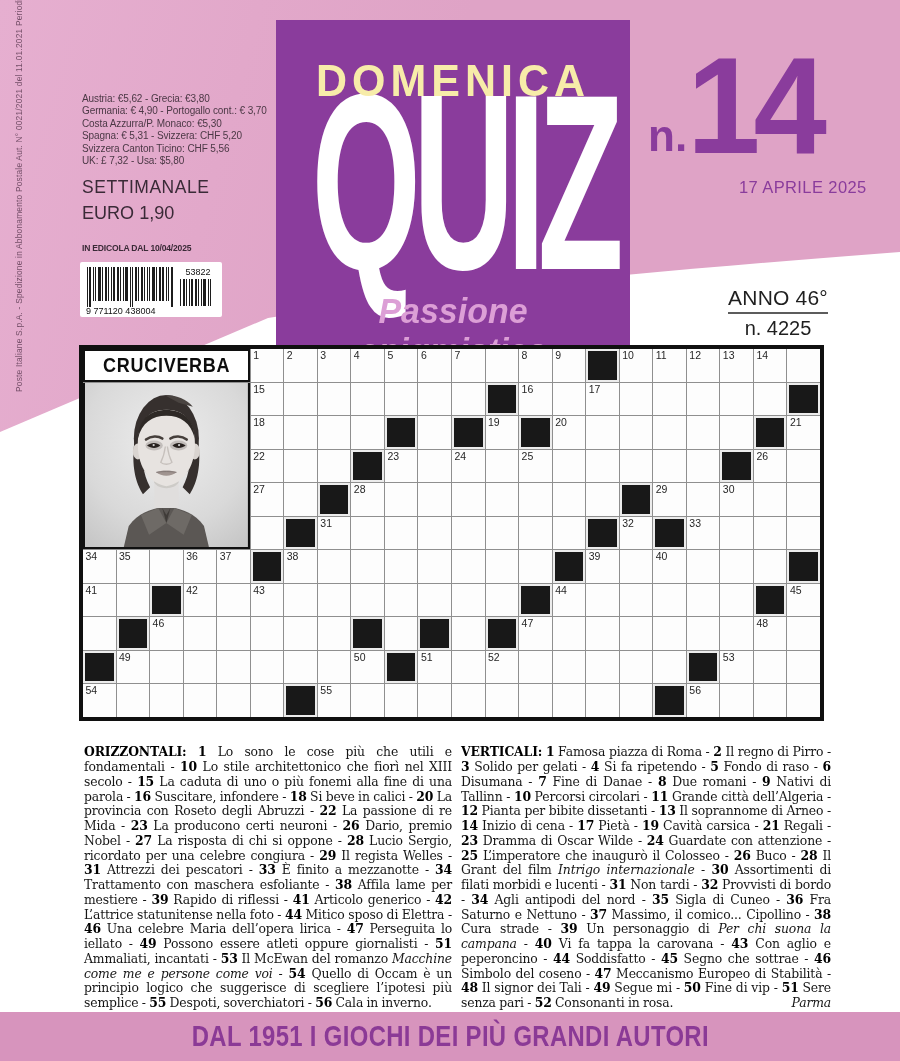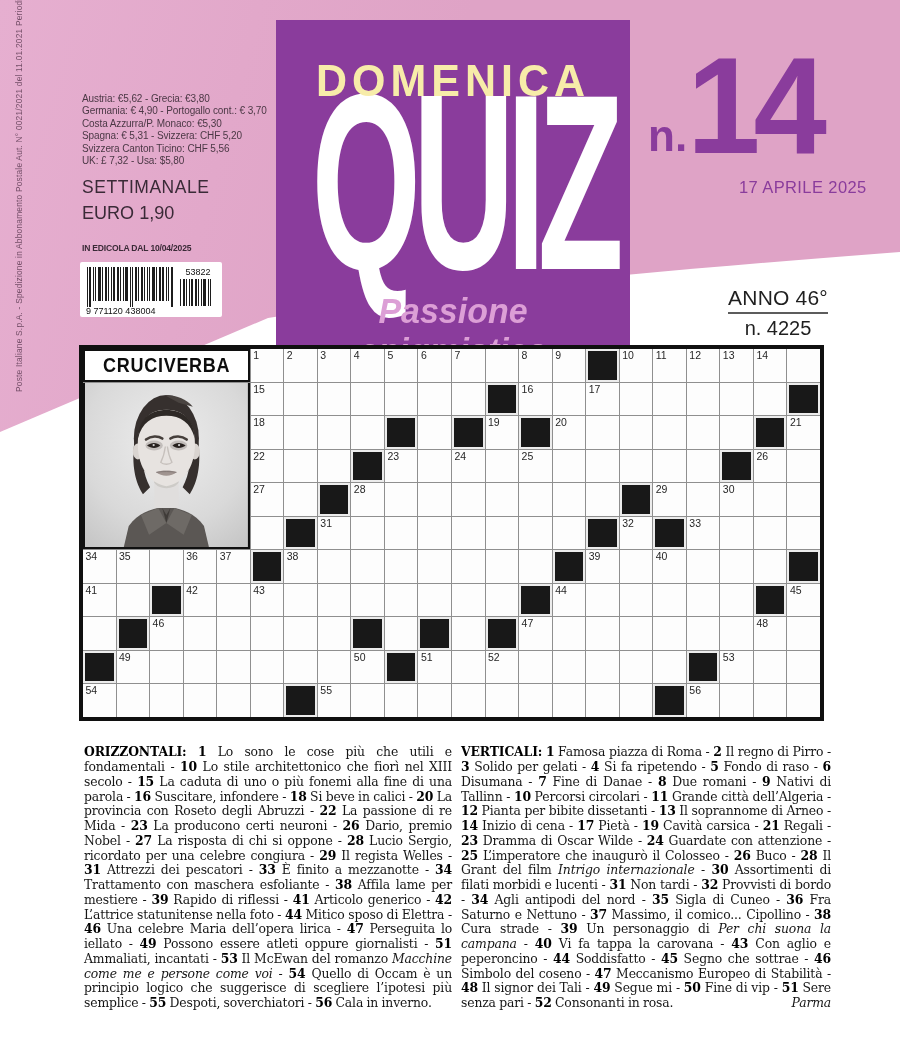--- a/index.html
+++ b/index.html
@@ -522,14 +522,17 @@
         <span class="num">56</span>
       </div>
       <div class="cell" style="grid-area: 11 / 20;"></div>
       <div class="cell" style="grid-area: 11 / 21;"></div>
       <div class="cell" style="grid-area: 11 / 22;"></div>
     </div>
 
   <p class="clues" id="across"><b>ORIZZONTALI:</b> <b>1</b> Lo sono le cose più che utili e fondamentali - <b>10</b> Lo stile architettonico che fiorì nel XIII secolo - <b>15</b> La caduta di uno o più fonemi alla fine di una parola - <b>16</b> Suscitare, infondere - <b>18</b> Si beve in calici - <b>20</b> La provincia con Roseto degli Abruzzi - <b>22</b> La passione di re Mida - <b>23</b> La producono certi neuroni - <b>26</b> Dario, premio Nobel - <b>27</b> La risposta di chi si oppone - <b>28</b> Lucio Sergio, ricordato per una celebre congiura - <b>29</b> Il regista Welles - <b>31</b> Attrezzi dei pescatori - <b>33</b> È finito a mezzanotte - <b>34</b> Trattamento con maschera esfoliante - <b>38</b> Affila lame per mestiere - <b>39</b> Rapido di riflessi - <b>41</b> Articolo generico - <b>42</b> L’attrice statunitense nella foto - <b>44</b> Mitico sposo di Elettra - <b>46</b> Una celebre Maria dell’opera lirica - <b>47</b> Perseguita lo iellato - <b>49</b> Possono essere atleti oppure giornalisti - <b>51</b> Ammaliati, incantati - <b>53</b> Il McEwan del romanzo <i>Macchine come me e persone come voi</i> - <b>54</b> Quello di Occam è un principio logico che suggerisce di scegliere l’ipotesi più semplice - <b>55</b> Despoti, soverchiatori - <b>56</b> Cala in inverno.</p>
   <p class="clues" id="down"><b>VERTICALI:</b> <b>1</b> Famosa piazza di Roma - <b>2</b> Il regno di Pirro - <b>3</b> Solido per gelati - <b>4</b> Si fa ripetendo - <b>5</b> Fondo di raso - <b>6</b> Disumana - <b>7</b> Fine di Danae - <b>8</b> Due romani - <b>9</b> Nativi di Tallinn - <b>10</b> Percorsi circolari - <b>11</b> Grande città dell’Algeria - <b>12</b> Pianta per bibite dissetanti - <b>13</b> Il soprannome di Arneo - <b>14</b> Inizio di cena - <b>17</b> Pietà - <b>19</b> Cavità carsica - <b>21</b> Regali - <b>23</b> Dramma di Oscar Wilde - <b>24</b> Guardate con attenzione - <b>25</b> L’imperatore che inaugurò il Colosseo - <b>26</b> Buco - <b>28</b> Il Grant del film <i>Intrigo internazionale</i> - <b>30</b> Assortimenti di filati morbidi e lucenti - <b>31</b> Non tardi - <b>32</b> Provvisti di bordo - <b>34</b> Agli antipodi del nord - <b>35</b> Sigla di Cuneo - <b>36</b> Fra Saturno e Nettuno - <b>37</b> Massimo, il comico... Cipollino - <b>38</b> Cura strade - <b>39</b> Un personaggio di <i>Per chi suona la campana</i> - <b>40</b> Vi fa tappa la carovana - <b>43</b> Con aglio e peperoncino - <b>44</b> Soddisfatto - <b>45</b> Segno che sottrae - <b>46</b> Simbolo del coseno - <b>47</b> Meccanismo Europeo di Stabilità - <b>48</b> Il signor dei Tali - <b>49</b> Segue mi - <b>50</b> Fine di vip - <b>51</b> Sere senza pari - <b>52</b> Consonanti in rosa.<span class="sig"><i>Parma</i></span></p>
 
+  <div class="banner">
+    <div class="slogan">DAL 1951 I GIOCHI DEI PIÙ GRANDI AUTORI</div>
+  </div>
 
 </div>
 
 </body></html>

